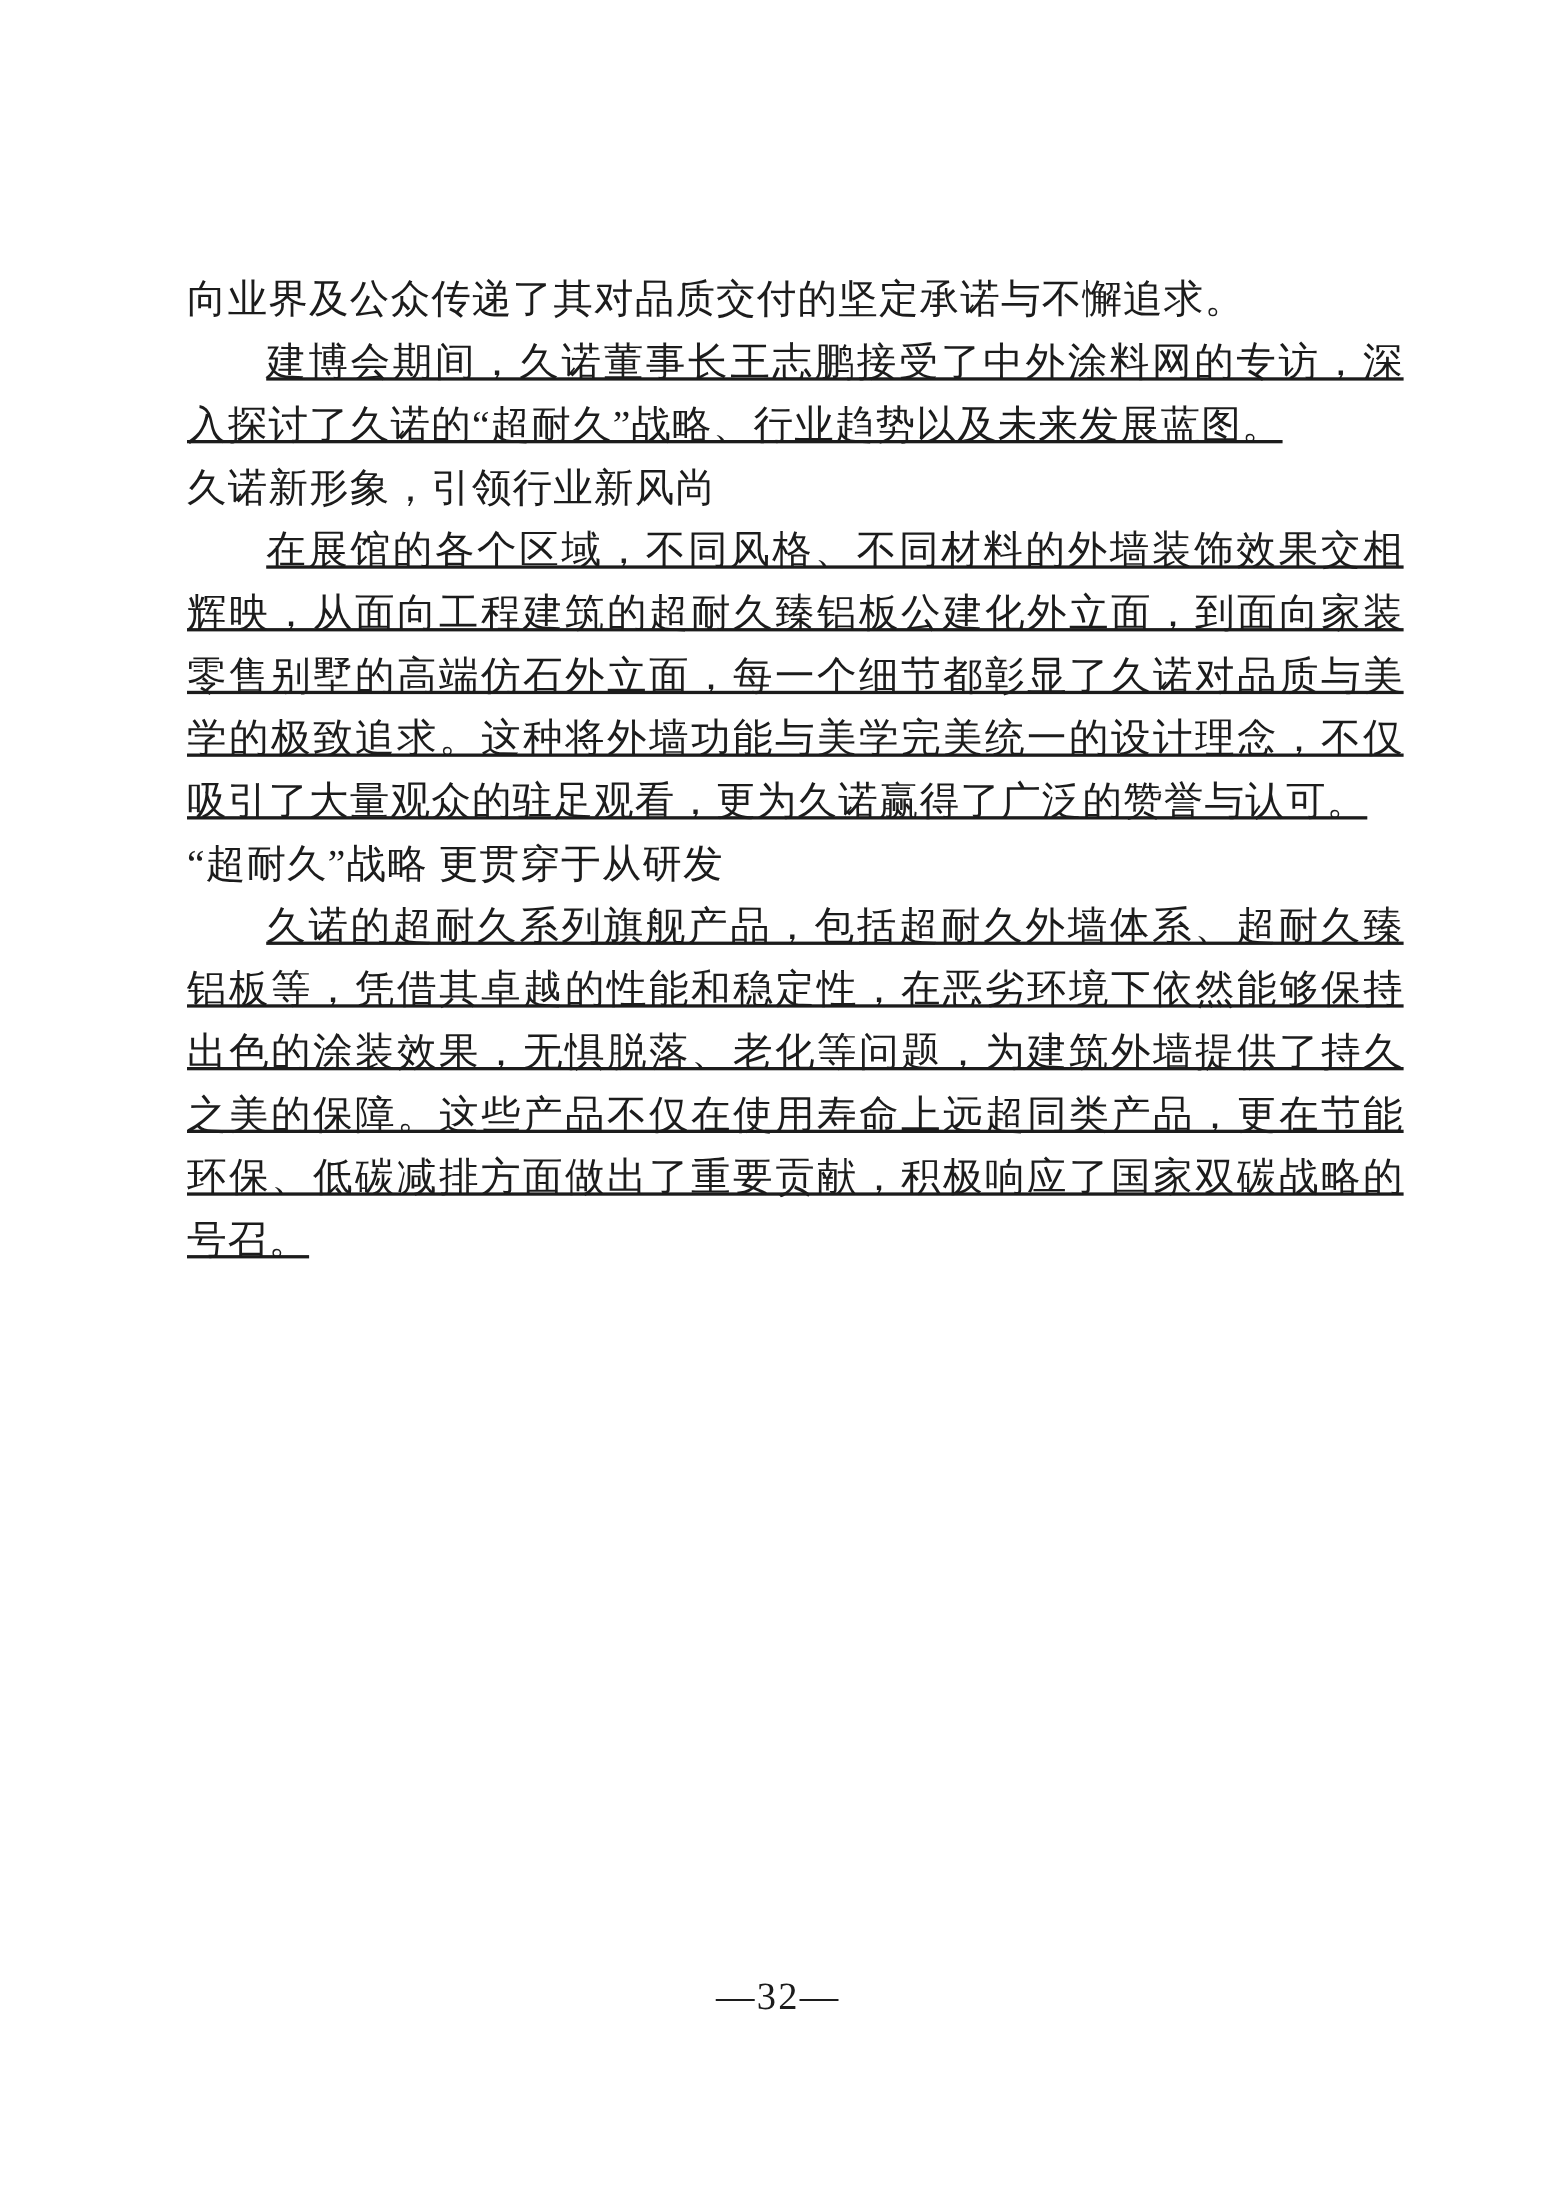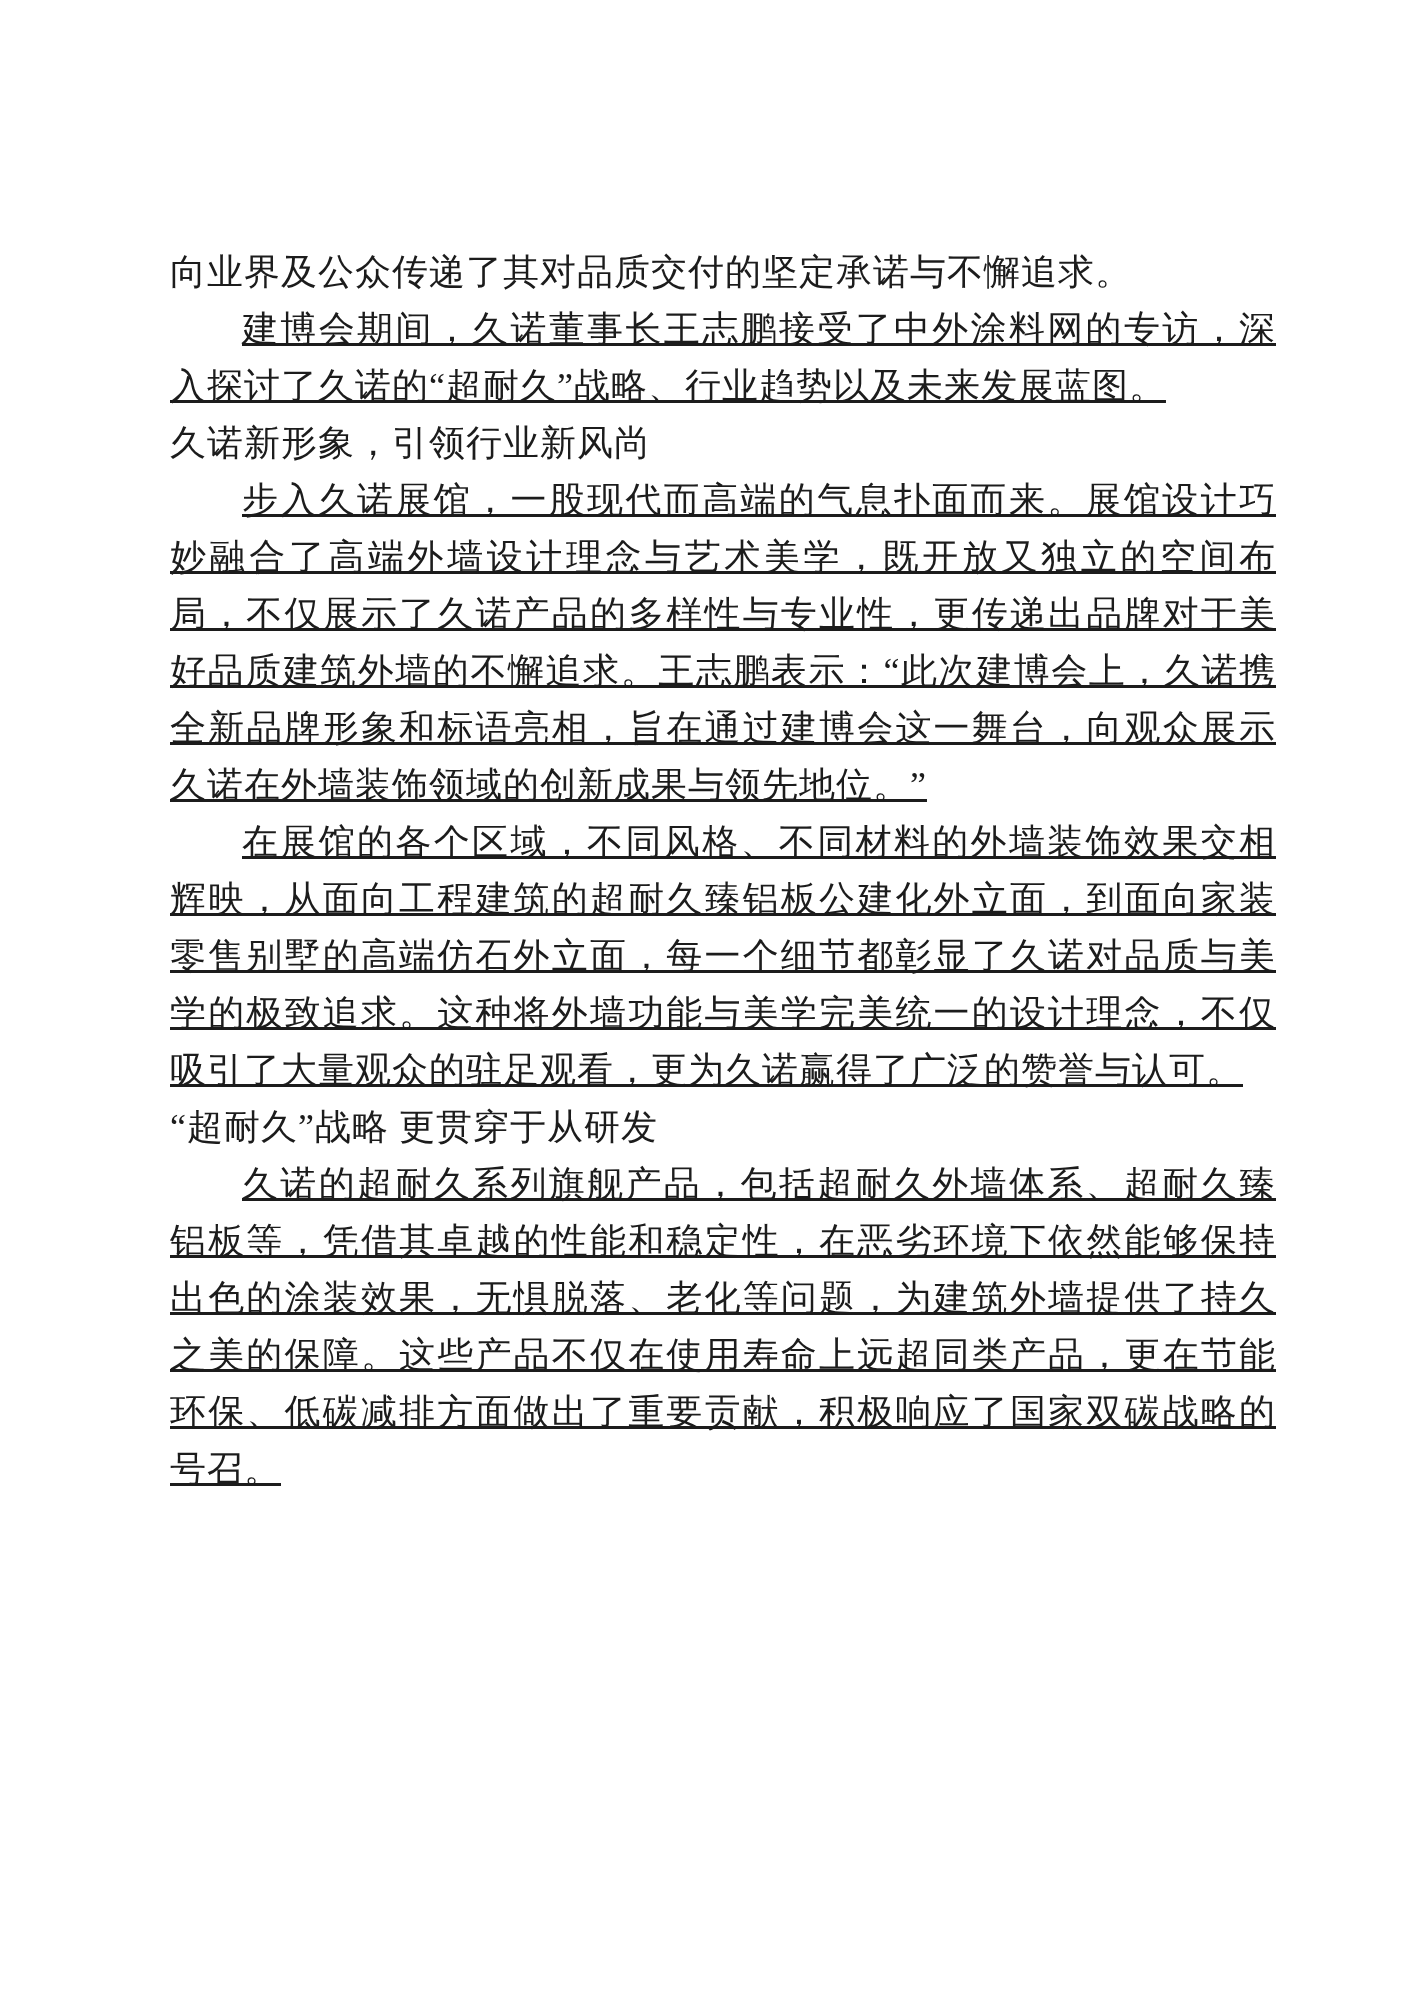--- a/index.html
+++ b/index.html
@@ -50,18 +50,18 @@
   }
 </style>
 </head>
 <body>
 
 <div class="page">
   <div class="doc-body">
     <p class="para-cont">向业界及公众传递了其对品质交付的坚定承诺与不懈追求。</p>
     <p class="para-indent">建博会期间，久诺董事长王志鹏接受了中外涂料网的专访，深入探讨了久诺的“超耐久”战略、行业趋势以及未来发展蓝图。</p>
     <p class="section-heading">久诺新形象，引领行业新风尚</p>
-    <p class="para-indent">步入久诺展馆，一股现代而高端的气息扑面而来。展馆设计巧妙融合了高端外墙设计理念与艺术美学，既开放又独立的空间布局，不仅展示了久诺产品的多样性与专业性，更传递出品牌对于美好品质建筑外墙的不懈追求。王志鹏表示：“此次建博会上，久诺携全新品牌形象和标语亮相，旨在通过建博会这一舞台，向观众展示久诺在外墙装饰领域的创新成果与领先地位。”</p>
     <p class="para-indent">在展馆的各个区域，不同风格、不同材料的外墙装饰效果交相辉映，从面向工程建筑的超耐久臻铝板公建化外立面，到面向家装零售别墅的高端仿石外立面，每一个细节都彰显了久诺对品质与美学的极致追求。这种将外墙功能与美学完美统一的设计理念，不仅吸引了大量观众的驻足观看，更为久诺赢得了广泛的赞誉与认可。</p>
     <p class="section-heading">“超耐久”战略 更贯穿于从研发</p>
     <p class="para-indent">久诺的超耐久系列旗舰产品，包括超耐久外墙体系、超耐久臻铝板等，凭借其卓越的性能和稳定性，在恶劣环境下依然能够保持出色的涂装效果，无惧脱落、老化等问题，为建筑外墙提供了持久之美的保障。这些产品不仅在使用寿命上远超同类产品，更在节能环保、低碳减排方面做出了重要贡献，积极响应了国家双碳战略的号召。</p>
   </div>
+  <div class="page-number">—32—</div>
 </div>
 
 </body></html>

